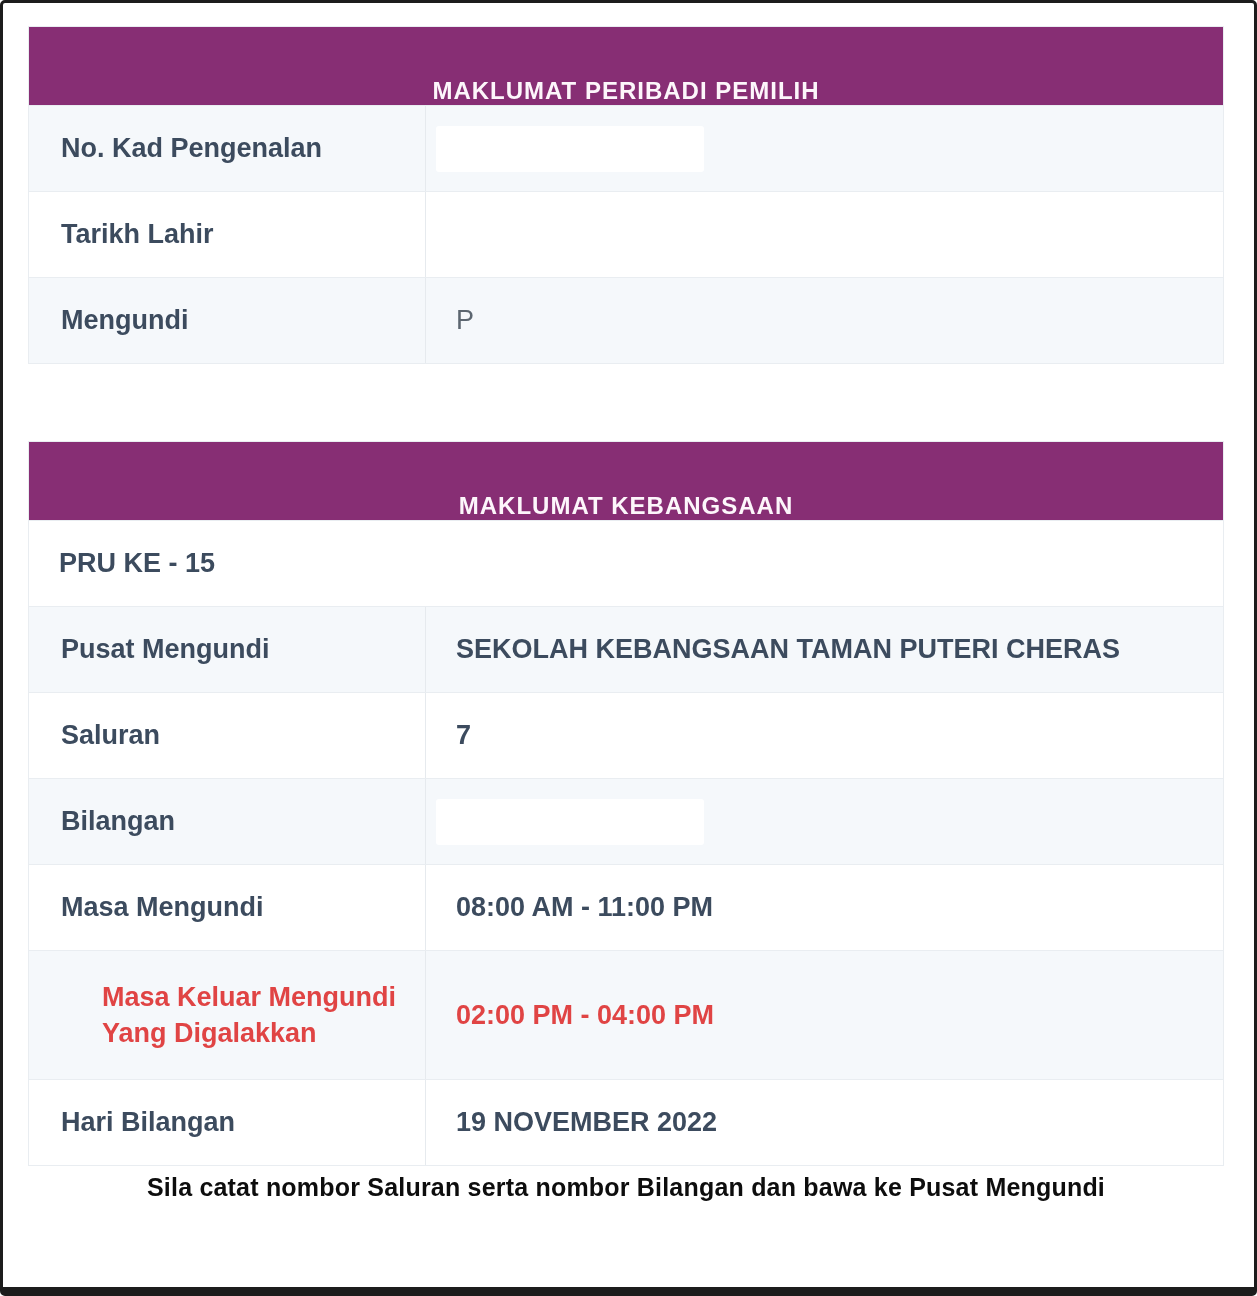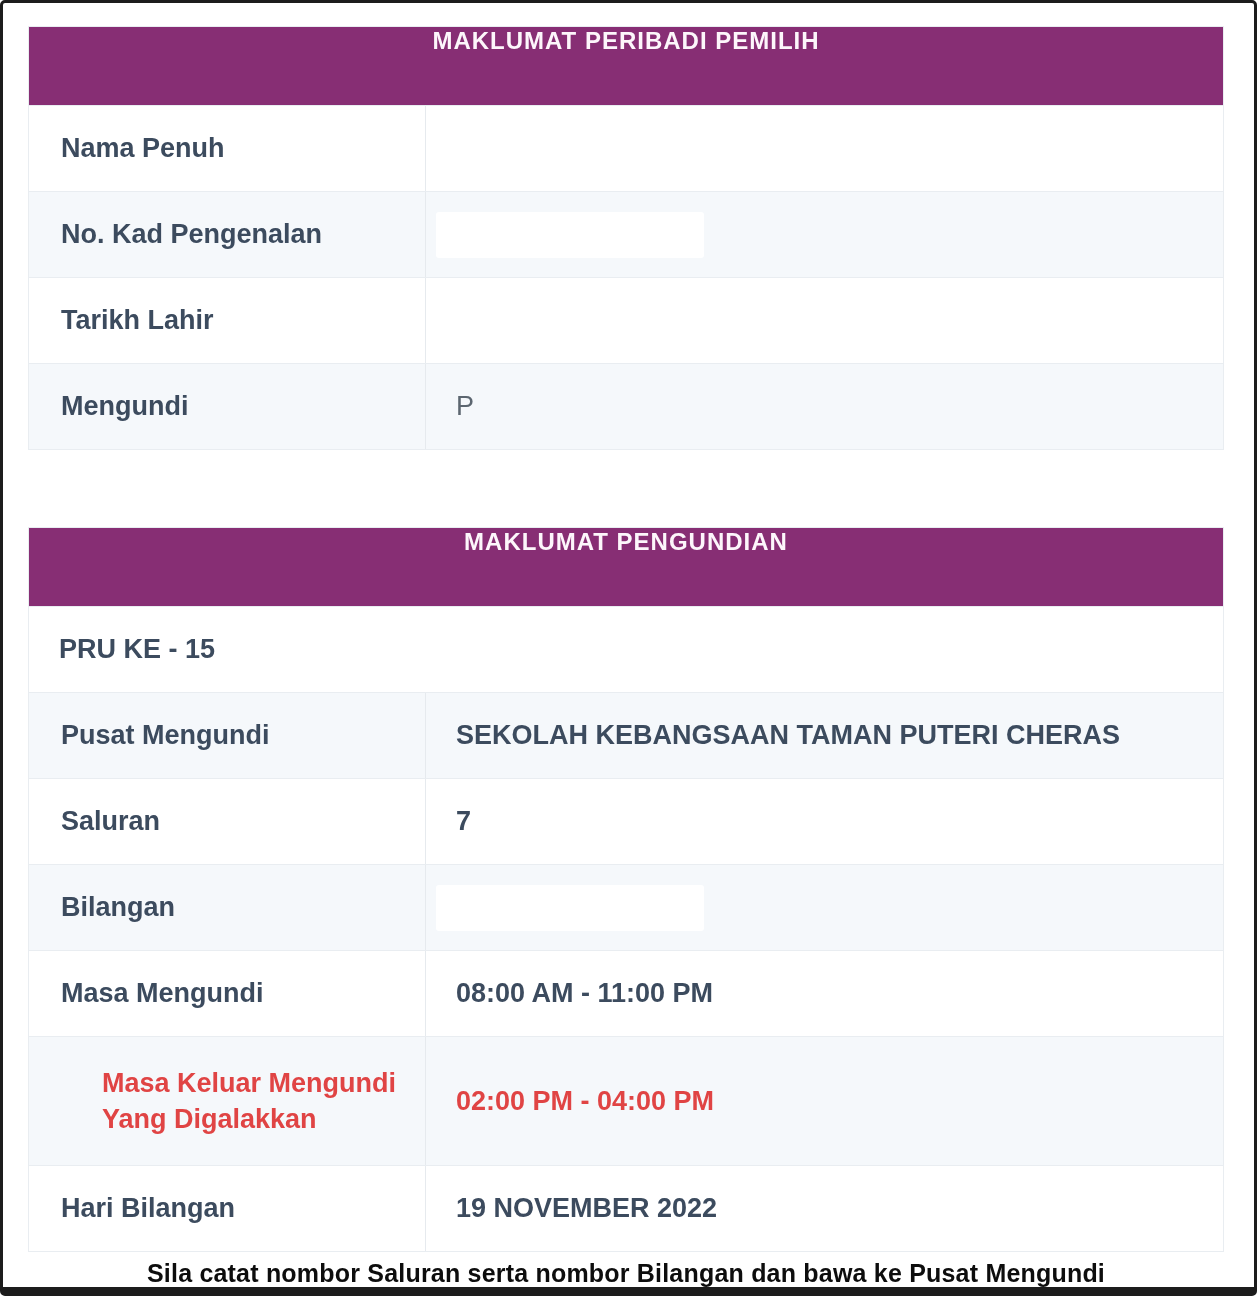--- a/index.html
+++ b/index.html
@@ -24,21 +24,21 @@
   .info-table {
     width: 1196px;
     border: 1px solid #e9edf1;
     box-sizing: border-box;
     background: #ffffff;
   }
   .table-header {
     background: #872e74;
     height: 78px;
     display: flex;
-    align-items: flex-start;
+    align-items: flex-end;
     justify-content: center;
     color: #fdf6fb;
     font-size: 24px;
     font-weight: 700;
     letter-spacing: 1px;
   }
   .row {
     display: flex;
     align-items: stretch;
     min-height: 85px;
@@ -98,24 +98,20 @@
 <body>
 
 <div class="viewport">
   <div class="content">
 
     <div class="info-table t1">
       <div class="table-header">
         <span>MAKLUMAT PERIBADI PEMILIH</span>
       </div>
 
-      <div class="row">
-        <div class="label-cell">Nama Penuh</div>
-        <div class="value-cell"></div>
-      </div>
 
       <div class="row alt">
         <div class="label-cell">No. Kad Pengenalan</div>
         <div class="value-cell">
           <div class="redact-box"></div>
         </div>
       </div>
 
       <div class="row">
         <div class="label-cell">Tarikh Lahir</div>
@@ -125,21 +121,21 @@
       <div class="row alt">
         <div class="label-cell">Mengundi</div>
         <div class="value-cell">P</div>
       </div>
     </div>
 
     <div class="table-gap"></div>
 
     <div class="info-table t2">
       <div class="table-header">
-        <span>MAKLUMAT PENGUNDIAN</span>
+        <span>MAKLUMAT KEBANGSAAN</span>
       </div>
 
       <div class="row">
         <div class="value-cell">PRU KE - 15</div>
       </div>
 
       <div class="row alt">
         <div class="label-cell">Pusat Mengundi</div>
         <div class="value-cell">SEKOLAH KEBANGSAAN TAMAN PUTERI CHERAS</div>
       </div>

